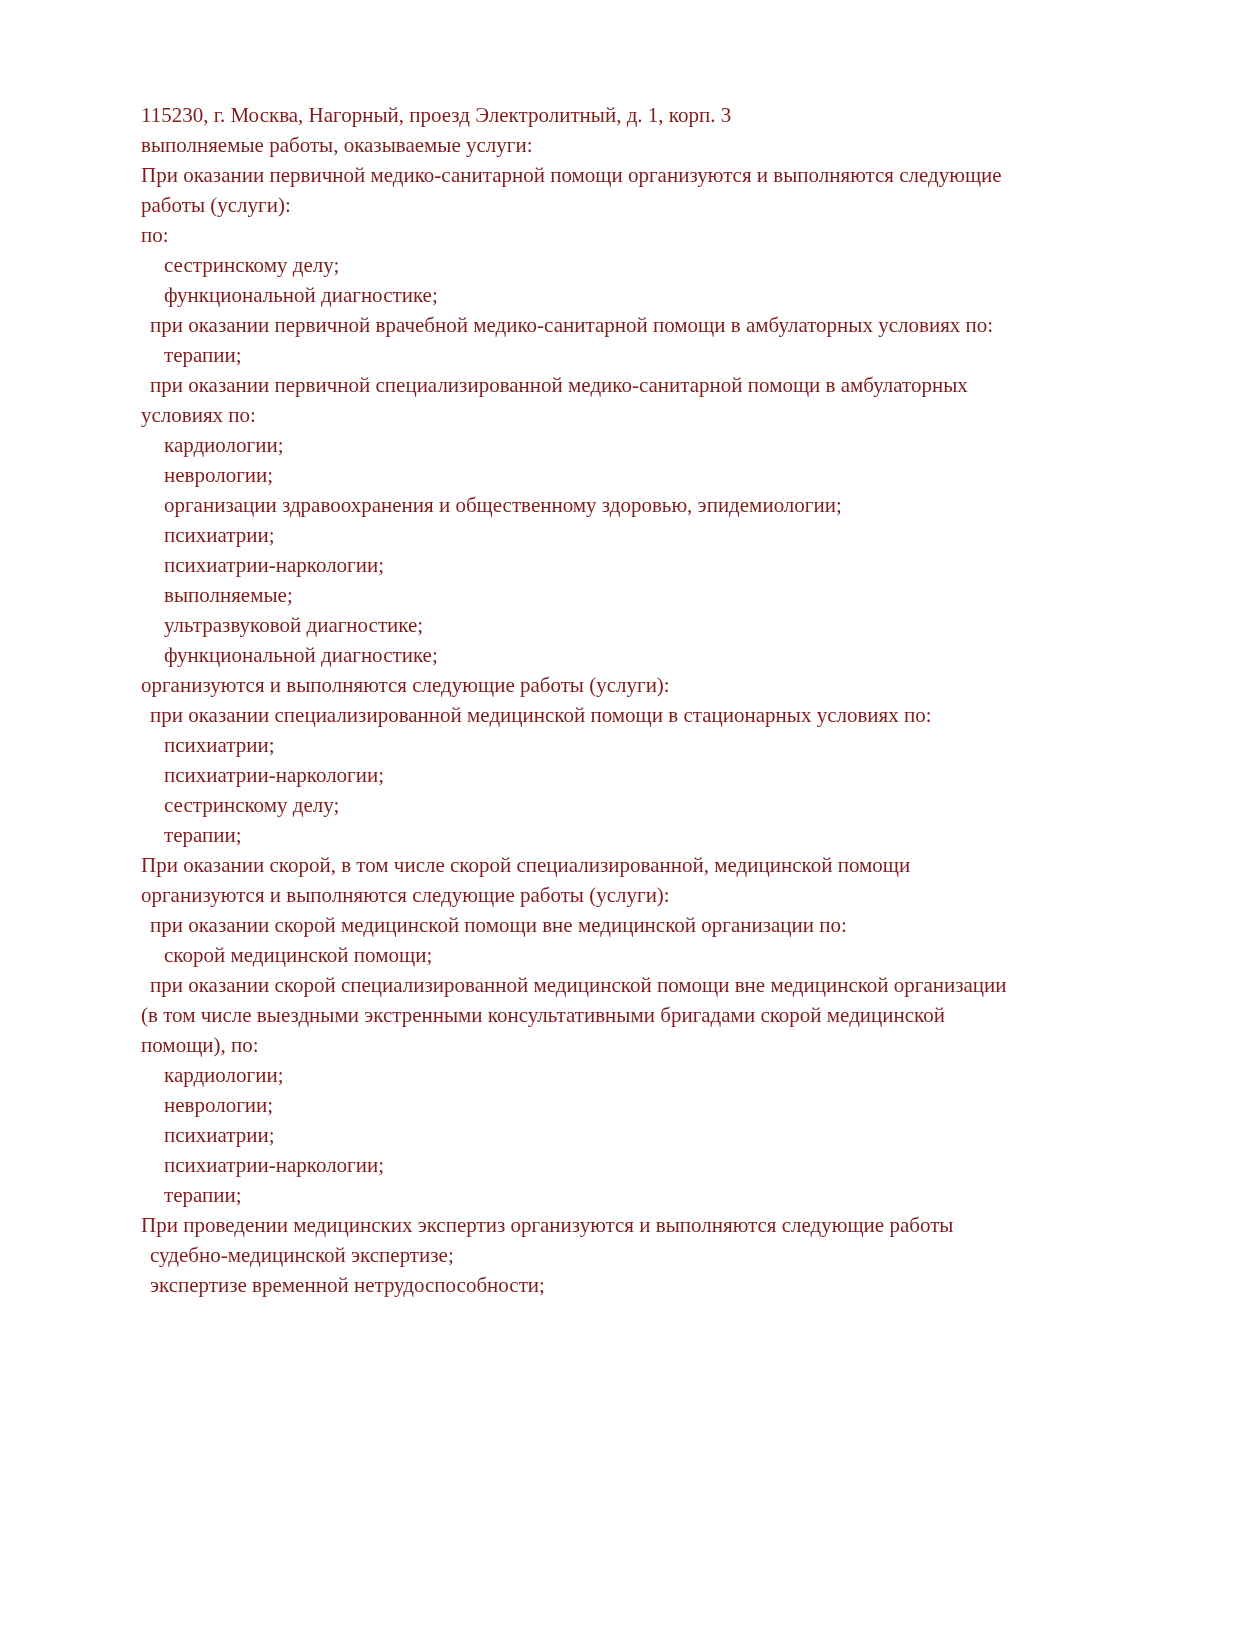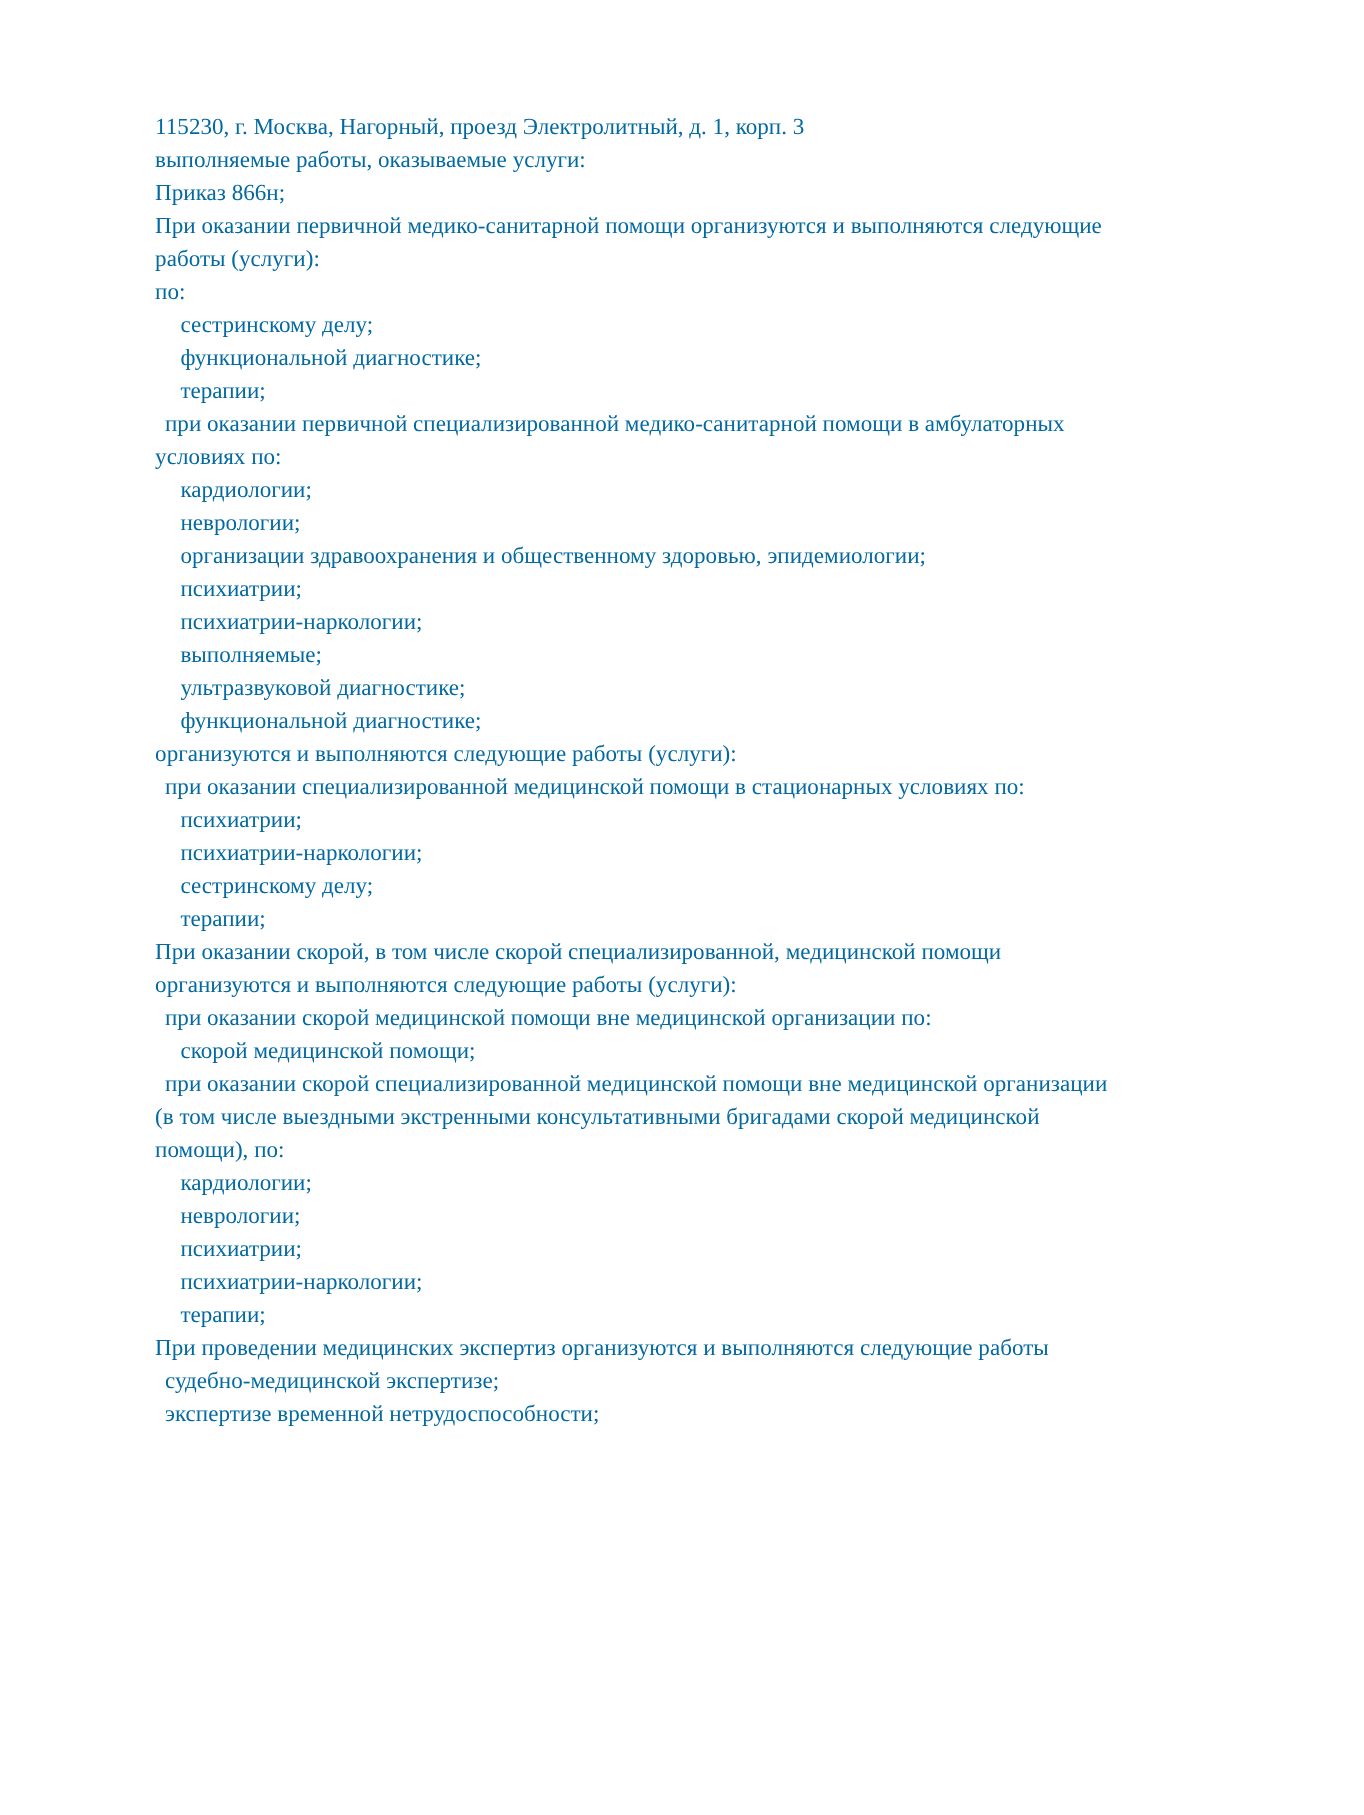--- a/index.html
+++ b/index.html
@@ -17,46 +17,46 @@
     position: relative;
     width: 1240px;
     height: 1650px;
     background: #ffffff;
   }
   .doc-body {
     position: absolute;
     left: 141px;
     top: 100px;
     width: 1040px;
-    color: #0369a1;
+    color: #7f1d1d;
     font-size: 21px;
     line-height: 30px;
     font-weight: 400;
   }
   .line {
     white-space: nowrap;
     height: 30px;
   }
   .indent-0 { padding-left: 0; }
   .indent-1 { padding-left: 9px; }
   .indent-2 { padding-left: 23px; }
 </style>
 </head>
 <body>
 
 <div class="page">
   <div class="doc-body">
       <div class="line indent-0">115230, г. Москва, Нагорный, проезд Электролитный, д. 1, корп. 3</div>
       <div class="line indent-0">выполняемые работы, оказываемые услуги:</div>
-      <div class="line indent-0">Приказ 866н;</div>
       <div class="line indent-0">При оказании первичной медико-санитарной помощи организуются и выполняются следующие</div>
       <div class="line indent-0">работы (услуги):</div>
       <div class="line indent-0">по:</div>
       <div class="line indent-2">сестринскому делу;</div>
       <div class="line indent-2">функциональной диагностике;</div>
+      <div class="line indent-1">при оказании первичной врачебной медико-санитарной помощи в амбулаторных условиях по:</div>
       <div class="line indent-2">терапии;</div>
       <div class="line indent-1">при оказании первичной специализированной медико-санитарной помощи в амбулаторных</div>
       <div class="line indent-0">условиях по:</div>
       <div class="line indent-2">кардиологии;</div>
       <div class="line indent-2">неврологии;</div>
       <div class="line indent-2">организации здравоохранения и общественному здоровью, эпидемиологии;</div>
       <div class="line indent-2">психиатрии;</div>
       <div class="line indent-2">психиатрии-наркологии;</div>
       <div class="line indent-2">выполняемые;</div>
       <div class="line indent-2">ультразвуковой диагностике;</div>

